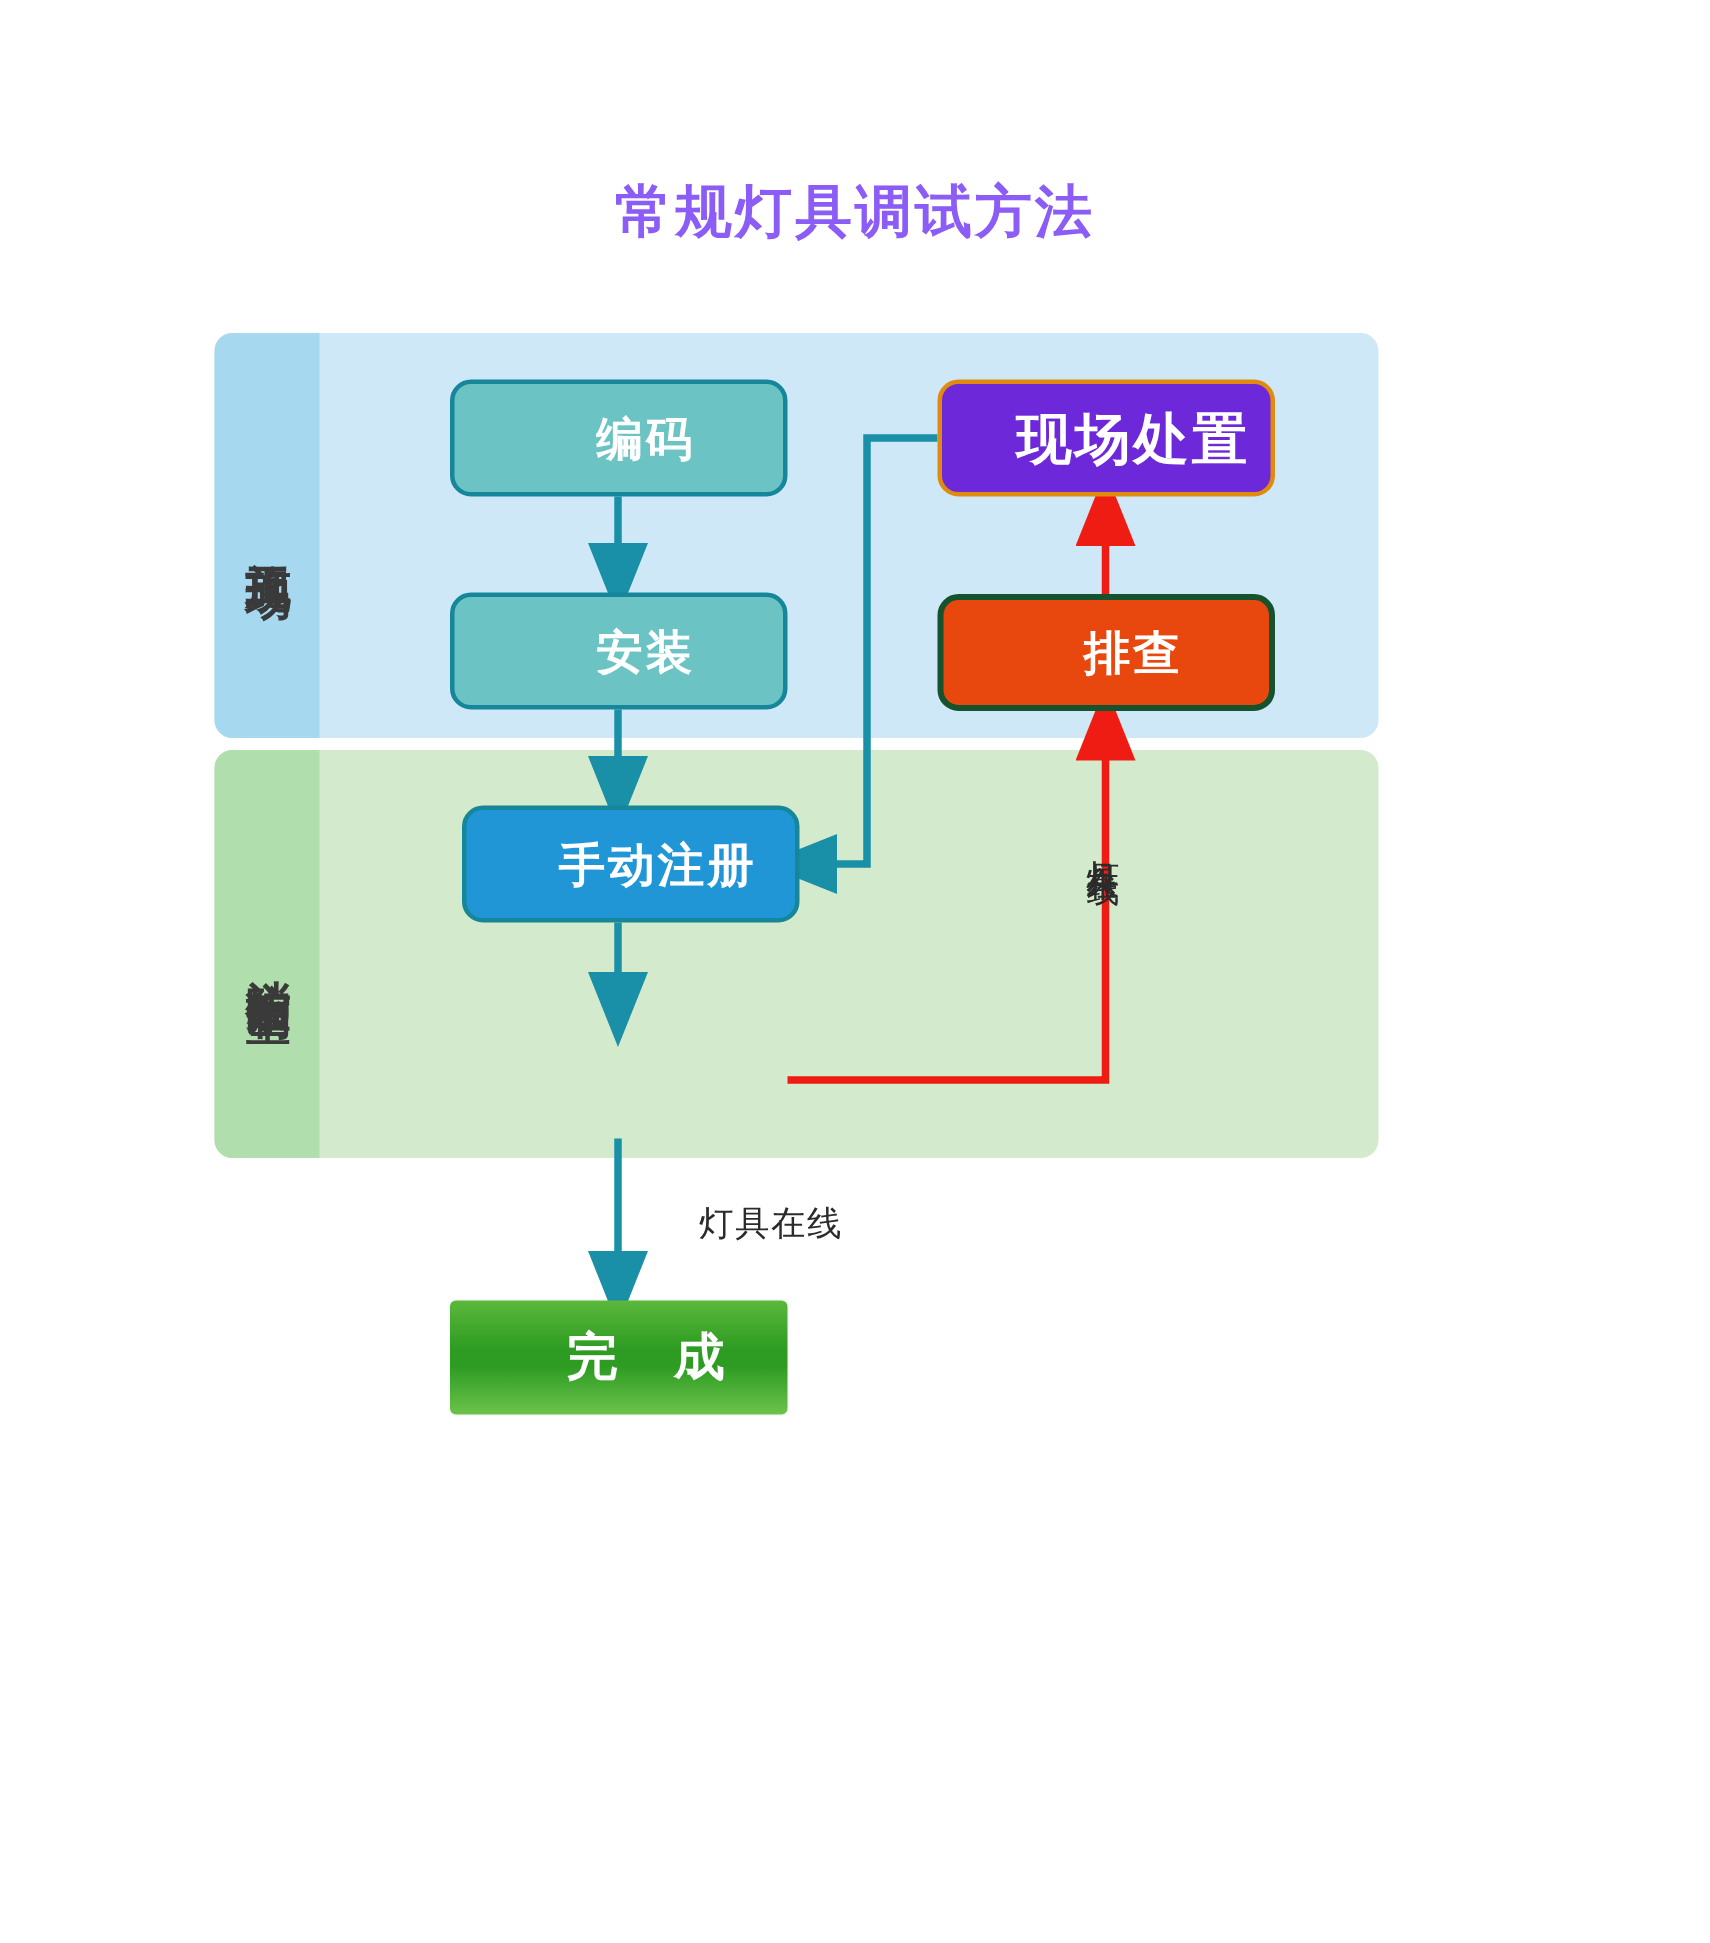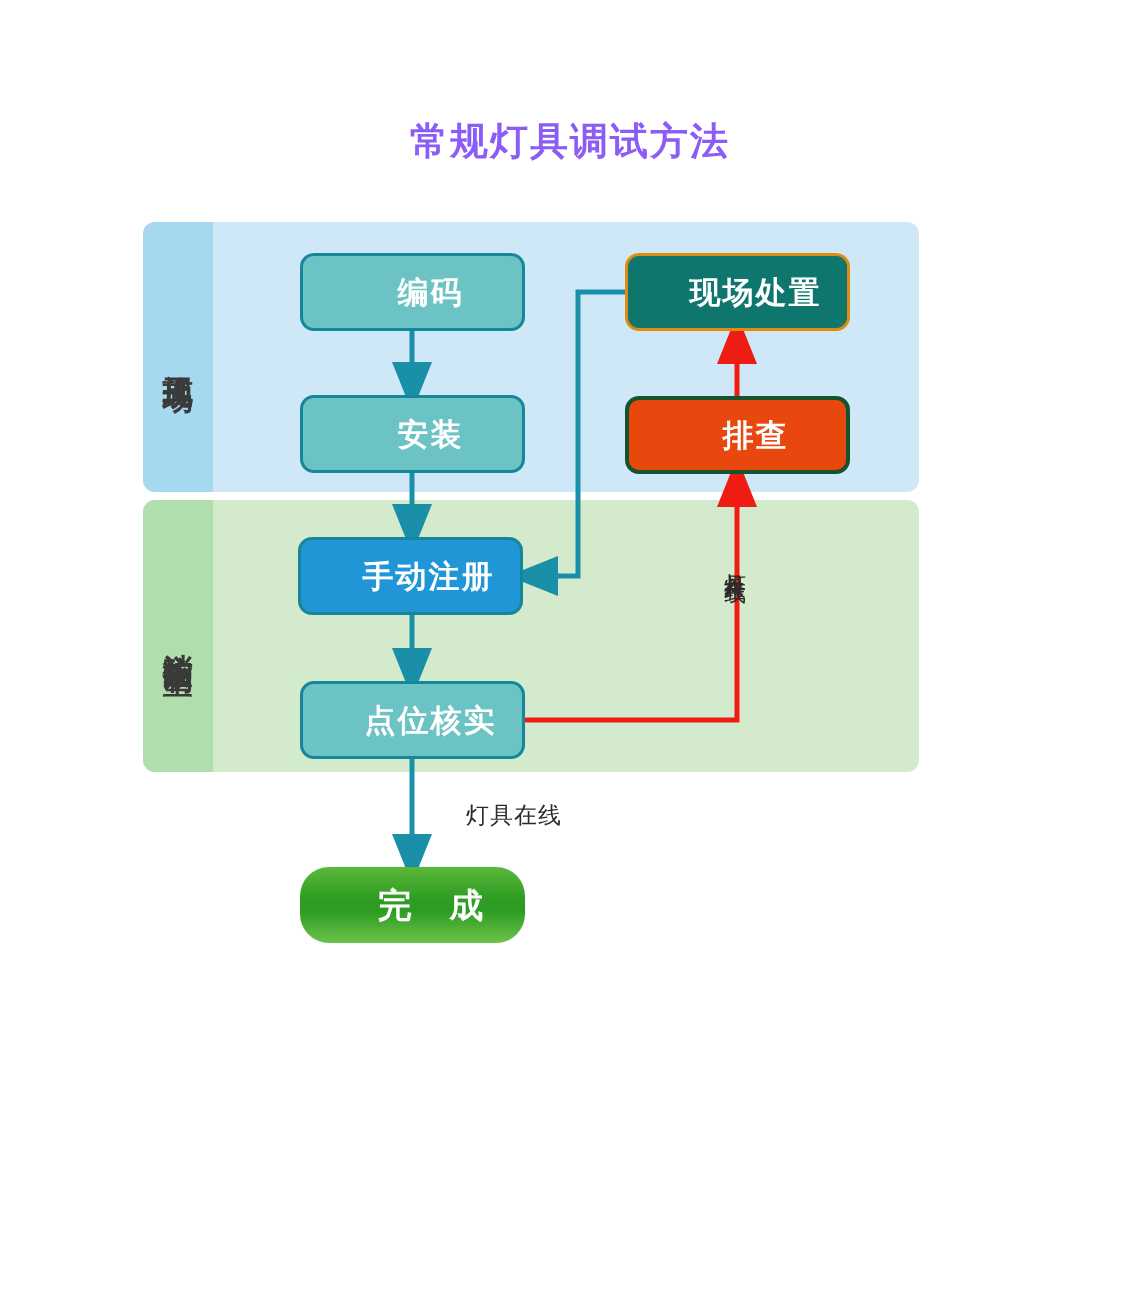--- a/index.html
+++ b/index.html
@@ -98,47 +98,47 @@
     font-size: 31px;
     letter-spacing: 2px;
   }
   .node-blue {
     background: #2196D6;
     border: 3px solid #16869B;
     font-size: 31px;
     letter-spacing: 2px;
   }
   .node-amber {
-    background: #0f766e;
+    background: #6d28d9;
     border: 3px solid #E08A10;
-    font-size: 31px;
+    font-size: 37px;
     letter-spacing: 2px;
   }
   .node-redorange {
     background: #E8470E;
     border: 4px solid #14532d;
     font-size: 31px;
     letter-spacing: 2px;
   }
   .node-green {
     background: linear-gradient(to bottom, #5BB83A 0%, #2E9C23 42%, #2E9C23 58%, #6CC24A 100%);
     border: none;
     font-size: 34px;
     letter-spacing: 14px;
     text-indent: 14px;
     box-shadow: 0 0 0 1px rgba(0,0,0,0.03);
   }
 
   #node-coding      { left: 300px; top: 253px; width: 225px; height: 78px; }
   #node-install     { left: 300px; top: 395px; width: 225px; height: 78px; text-align: center; }
-  #node-register    { left: 298px; top: 537px; width: 225px; height: 78px; }
+  #node-register    { left: 308px; top: 537px; width: 225px; height: 78px; }
   #node-verify      { left: 300px; top: 681px; width: 225px; height: 78px; }
   #node-onsite      { left: 625px; top: 253px; width: 225px; height: 78px; }
   #node-troubleshoot{ left: 625px; top: 396px; width: 225px; height: 78px; }
-  #node-done        { left: 300px; top: 867px; width: 225px; height: 76px; border-radius: 29px; }
+  #node-done        { left: 300px; top: 867px; width: 225px; height: 76px; border-radius: 4px; }
 
   
   #connectors {
     position: absolute;
     left: 0;
     top: 0;
     width: 1140px;
     height: 1295px;
     z-index: 3;
   }
@@ -210,21 +210,20 @@
 
     <polyline points="525,720 737,720 737,481" fill="none" stroke="#EE1C12" stroke-width="5" marker-end="url(#arrow-red)"></polyline>
   </svg>
 
   <div class="node node-teal" id="node-coding">编码</div>
 
   <div class="node node-teal" id="node-install">安装</div>
 
   <div class="node node-blue" id="node-register">手动注册</div>
 
-  <div class="node node-teal" id="node-verify">点位核实</div>
 
   <div class="node node-amber" id="node-onsite">现场处置</div>
 
   <div class="node node-redorange" id="node-troubleshoot">排查</div>
 
   <div class="node node-green" id="node-done">完 成</div>
 
   <div class="edge-label" id="label-online">灯具在线</div>
 
   <div class="edge-label" id="label-offline">灯具未在线</div>

